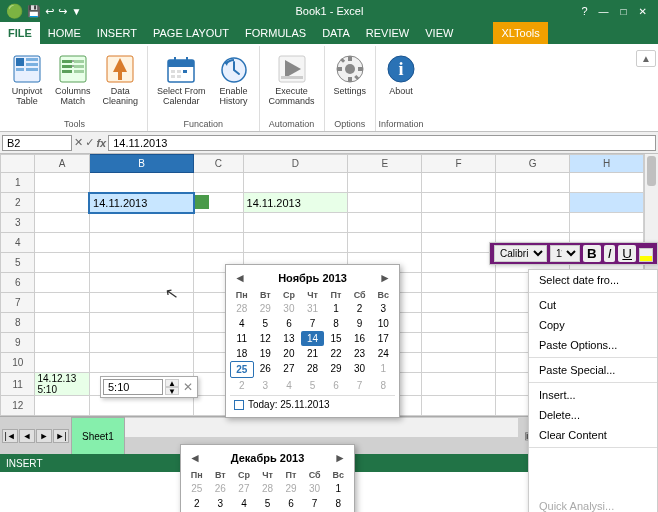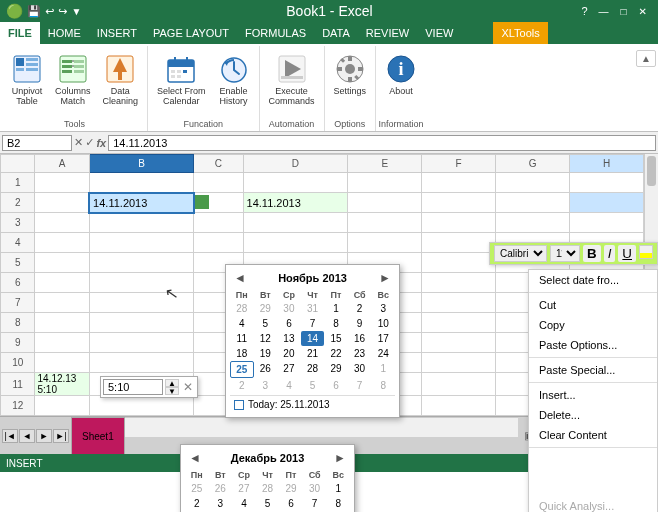--- a/index.html
+++ b/index.html
@@ -1,21 +1,21 @@
 <!DOCTYPE html>
 <html><head>
   <meta charset="utf-8">
   <style>
     * { margin: 0; padding: 0; box-sizing: border-box; }
     body { font-family: 'Segoe UI', Tahoma, sans-serif; font-size: 11px; background: #fff; width: 658px; height: 512px; overflow: hidden; position: relative; }
     
     
     .title-bar { background: #217346; height: 22px; display: flex; align-items: center; justify-content: space-between; padding: 0 6px; color: white; font-size: 11px; }
     .title-bar-left { display: flex; align-items: center; gap: 4px; }
-    .title-bar-center { flex: 1; text-align: center; font-size: 14px; }
+    .title-bar-center { flex: 1; text-align: center; font-size: 11px; }
     .title-bar-right { display: flex; gap: 2px; }
     .title-btn { color: white; font-size: 10px; padding: 1px 5px; cursor: pointer; }
     
     
     .ribbon-tabs { background: #217346; display: flex; align-items: flex-end; height: 22px; }
     .ribbon-tab { padding: 3px 8px; font-size: 11px; color: white; cursor: pointer; background: transparent; border: none; height: 22px; }
     .ribbon-tab.active { background: #fff; color: #217346; font-weight: 600; }
     .ribbon-tab.xltools { background: #f0a000; color: white; padding: 3px 8px; margin-left: 32px; }
     
     
@@ -57,31 +57,31 @@
     
     .calendar-popup2 { position: absolute; top: 290px; left: 180px; background: white; border: 1px solid #aaa; box-shadow: 2px 2px 6px rgba(0,0,0,0.3); z-index: 100; padding: 4px; width: 175px; font-size: 10px; }
     
     
     .context-menu { position: absolute; top: 115px; right: 0; background: white; border: 1px solid #ccc; box-shadow: 2px 2px 6px rgba(0,0,0,0.3); z-index: 102; width: 130px; font-size: 11px; }
     .ctx-item { padding: 4px 10px; cursor: pointer; }
     .ctx-separator { border-top: 1px solid #ddd; margin: 2px 0; }
     .ctx-item.disabled { color: #aaa; cursor: default; margin-top: 48px; }
     
     
-    .font-toolbar { position: absolute; top: 88px; right: 0; background: #bef264; border: 1px solid #ccc; box-shadow: 1px 1px 4px rgba(0,0,0,0.2); z-index: 103; display: flex; align-items: flex-start; padding: 2px 4px; gap: 3px; font-size: 11px; }
+    .font-toolbar { position: absolute; top: 88px; right: 0; background: #701a75; border: 1px solid #ccc; box-shadow: 1px 1px 4px rgba(0,0,0,0.2); z-index: 103; display: flex; align-items: flex-end; padding: 2px 4px; gap: 3px; font-size: 11px; }
     .font-select { font-size: 10px; border: 1px solid #ccc; padding: 1px; }
     .font-size-select { width: 30px; font-size: 10px; border: 1px solid #ccc; padding: 1px; }
     .font-btn { padding: 0 3px; border: 1px solid transparent; cursor: pointer; border-radius: 2px; }
     .color-indicator { width: 14px; height: 14px; background: linear-gradient(to bottom, #f0f0f0 60%, yellow 60%); border: 1px solid #ccc; cursor: pointer; }
     
     
     .status-bar { background: #217346; height: 18px; display: flex; align-items: center; justify-content: space-between; padding: 0 6px; color: white; font-size: 10px; }
     .sheet-nav { display: flex; gap: 1px; padding: 0 2px; align-items: center; }
     .sheet-nav-btn { width: 16px; height: 14px; background: #e0e0e0; border: 1px solid #aaa; cursor: pointer; display: flex; align-items: center; justify-content: center; font-size: 9px; }
-    .sheet-tab { padding: 18px 10px; background: #be185d; border: 1px solid #aaa; border-bottom: none; font-size: 10px; cursor: pointer; height: 18px; display: flex; align-items: center; }
+    .sheet-tab { padding: 18px 10px; background: #86efac; border: 1px solid #aaa; border-bottom: none; font-size: 10px; cursor: pointer; height: 18px; display: flex; align-items: center; }
     
     
     .v-scrollbar { width: 14px; background: #f0f0f0; border-left: 1px solid #ccc; }
     .h-scrollbar { height: 14px; background: #f0f0f0; border-top: 1px solid #ccc; }
     
     
     .watermark { font-size: 9px; color: #888; }
 
     
     .cursor-icon { position: absolute; top: 130px; left: 165px; font-size: 16px; z-index: 200; pointer-events: none; color: #333; transform: rotate(-10deg); }

